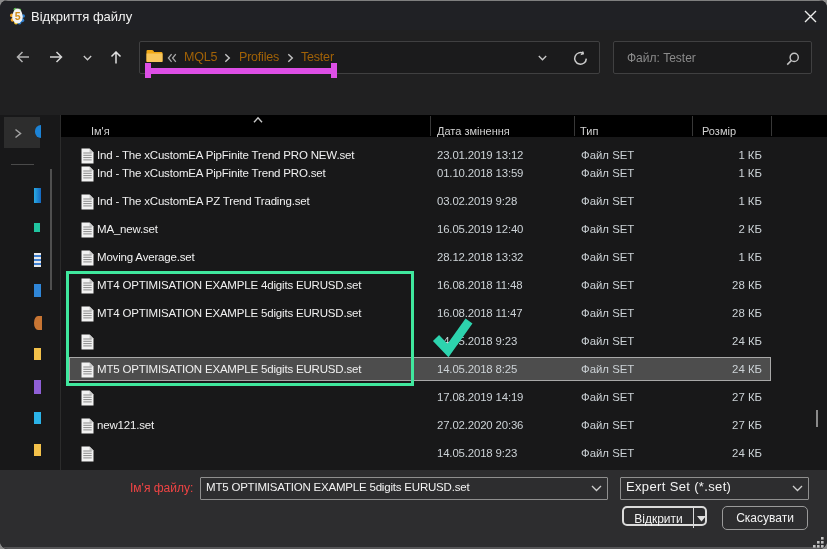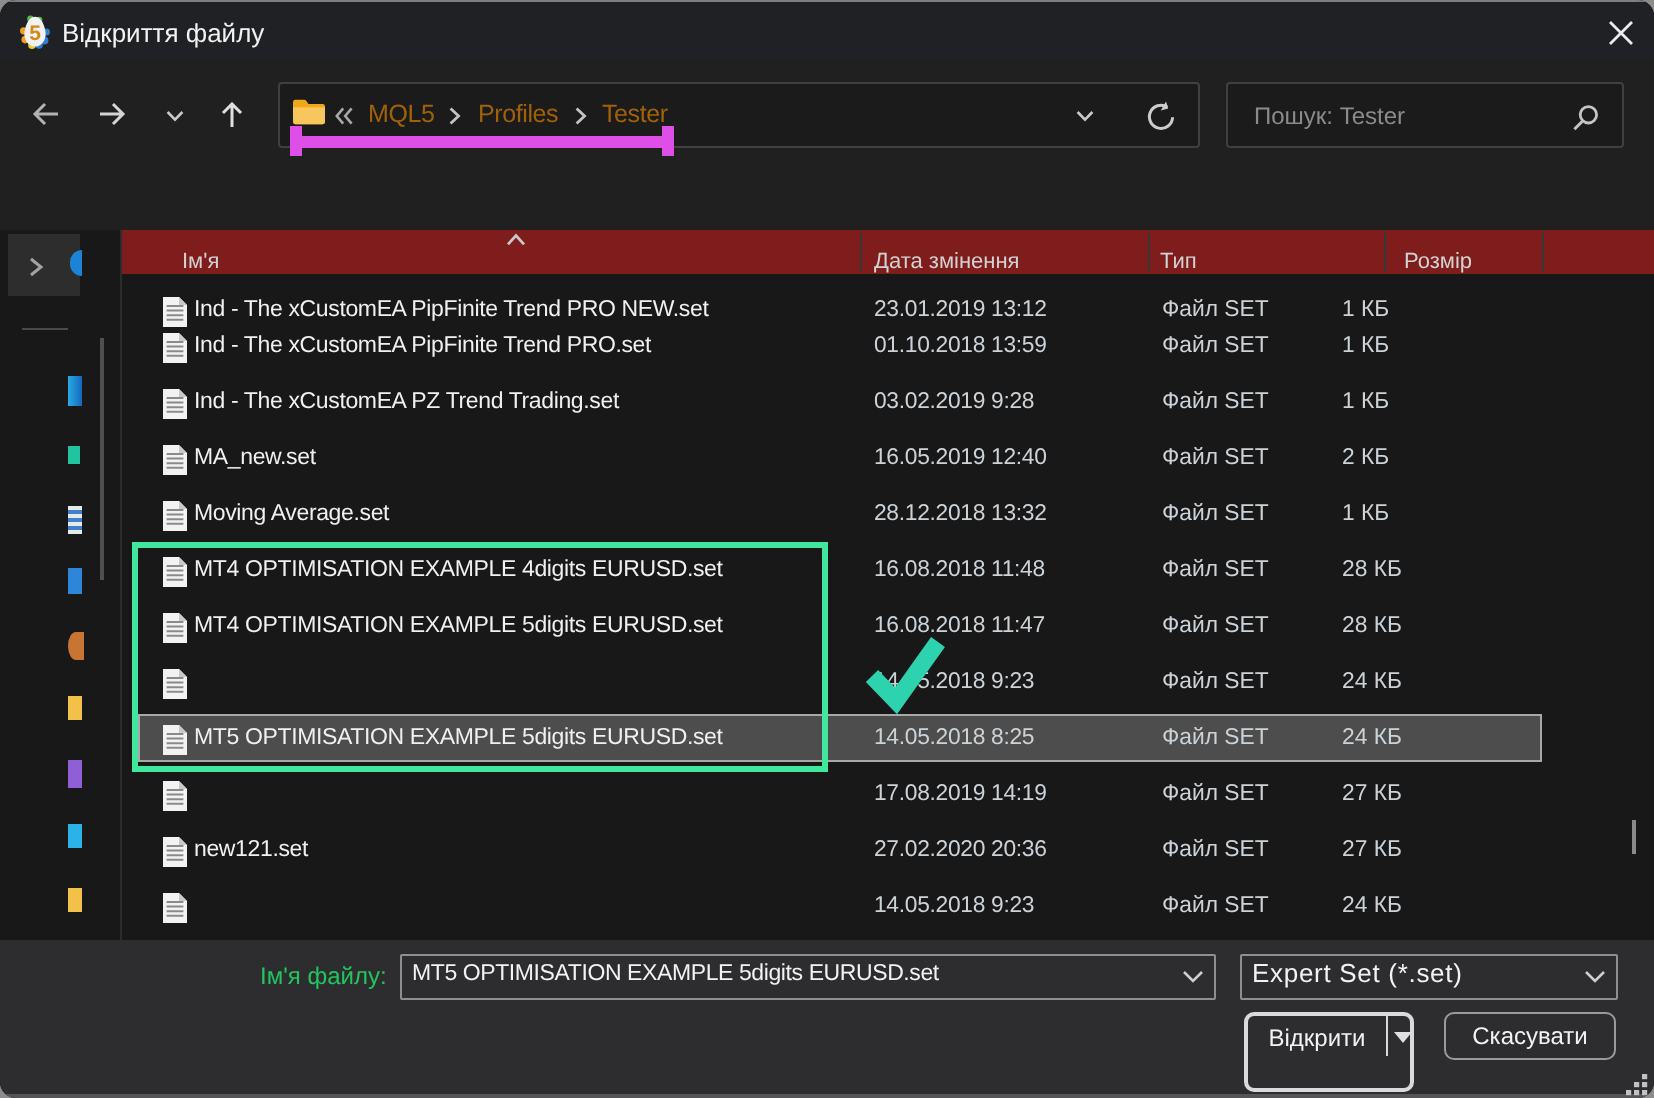--- a/index.html
+++ b/index.html
@@ -16,24 +16,24 @@
   #cmdrow{position:absolute;top:85px;left:0;width:827px;height:32px}
   .cmdtxt{position:absolute;font-size:12px;color:#ececec;top:9px}
   #listpane{position:absolute;left:0;top:115px;width:827px;height:355px;background:#181819;overflow:hidden}
   #sidebar{position:absolute;left:0;top:0;width:60px;height:355px;background:#181819}
   #splitter{position:absolute;left:60px;top:0;width:1px;height:355px;background:#2c2c2c}
   #filezone{position:absolute;left:61px;top:0;width:766px;height:355px;overflow:hidden}
   .row{position:absolute;left:0px;width:766px;height:28px}
   .rowlabel{position:absolute;left:36px;top:7px;font-size:11.5px;letter-spacing:-0.18px;color:#f0f0f0;white-space:nowrap}
   .rowdate{position:absolute;left:376px;top:7px;font-size:11.4px;letter-spacing:-0.15px;color:#ccd2d6;white-space:nowrap}
   .rowtype{position:absolute;left:520px;top:7px;font-size:11.4px;color:#ccd2d6}
-  .rowsize{position:absolute;left:610px;width:91px;top:7px;font-size:11.4px;color:#ccd2d6;}
+  .rowsize{position:absolute;left:610px;width:91px;top:7px;font-size:11.4px;color:#ccd2d6;text-align:right}
   .selbg{position:absolute;left:8px;top:1px;width:702px;height:24px;background:#4d4d4d;border:1px solid #a8a8a8;box-sizing:border-box}
   .ficon{position:absolute;left:20px;top:6px}
-  #header{position:absolute;left:0;top:0;width:766px;height:22px;background:#7f1d1d}
+  #header{position:absolute;left:0;top:0;width:766px;height:22px;background:#000000}
   .hcol{position:absolute;top:10px;font-size:11px;color:#d2d2d2}
   .hsep{position:absolute;top:1px;width:1px;height:20px;background:#383838}
   #bottombar{position:absolute;left:0;top:470px;width:827px;height:79px;background:#2d2d2f}
   .combo{position:absolute;box-sizing:border-box;border:1px solid #8f8f8f;background:#2d2d2f;border-radius:1px}
   .btn{position:absolute;box-sizing:border-box;border-radius:5px;color:#f2f2f2;font-size:12px;text-align:center}
 </style>
 </head>
 <body>
 <div id="win">
   <div id="toolzone"></div>
@@ -92,21 +92,21 @@
   <svg class="abs" style="left:573px;top:51px" width="15" height="15" viewBox="0 0 15 15">
     <path d="M13.3 7.6 A5.8 5.8 0 1 1 10.6 2.5" stroke="#cccccc" stroke-width="1.5" fill="none"></path>
     <path d="M10 -0.3 L11.1 3.2 L7.4 4.3 Z" fill="#cccccc"></path>
   </svg>
 
   <div class="abs" style="left:146px;top:68px;width:190px;height:5.5px;background:#dd4fe6"></div>
   <div class="abs" style="left:145px;top:63px;width:5.5px;height:15px;background:#dd4fe6"></div>
   <div class="abs" style="left:331px;top:63px;width:6px;height:15px;background:#dd4fe6"></div>
 
   <div class="box" id="searchbox"></div>
-  <div class="abs" style="left:627px;top:51px;font-size:12px;color:#8b8b8b">Пошук: Tester</div>
+  <div class="abs" style="left:627px;top:51px;font-size:12px;color:#8b8b8b">Файл: Tester</div>
   <svg class="abs" style="left:786px;top:52px" width="14" height="14" viewBox="0 0 14 14">
     <circle cx="8.2" cy="5.4" r="4.1" stroke="#c4c4c4" stroke-width="1.4" fill="none"></circle>
     <path d="M5.2 8.6 L1.2 12.6" stroke="#c4c4c4" stroke-width="1.5"></path>
   </svg>
 
 
   <div id="listpane">
     <div id="sidebar">
       <div class="abs" style="left:4px;top:2px;width:36px;height:31px;background:#2d2d2d"></div>
       <svg class="abs" style="left:14px;top:13px" width="8" height="11" viewBox="0 0 8 11">
@@ -278,32 +278,32 @@
     <div class="abs" style="left:816px;top:295px;width:2px;height:17px;background:#8a8a8a"></div>
 
     <div class="abs" style="left:66px;top:156px;width:348px;height:115px;border:3px solid #40e89e;box-sizing:border-box"></div>
 
     <svg class="abs" style="left:426px;top:198px" width="60" height="50" viewBox="0 0 60 50">
       <path d="M10 25 L22 37.5 L43 8" stroke="#2dd3ae" stroke-width="8.5" fill="none"></path>
     </svg>
   </div>
 
   <div id="bottombar">
-    <div class="abs" style="left:130px;top:11px;font-size:12px;color:#22c55e">Ім'я файлу:</div>
+    <div class="abs" style="left:130px;top:11px;font-size:12px;color:#ef4444">Ім'я файлу:</div>
     <div class="combo" style="left:200px;top:7px;width:408px;height:23px"></div>
     <div class="abs" style="left:206px;top:11px;font-size:11.5px;letter-spacing:-0.2px;color:#f2f2f2">MT5 OPTIMISATION EXAMPLE 5digits EURUSD.set</div>
     <svg class="abs" style="left:591px;top:15px" width="11" height="7" viewBox="0 0 11 7">
         <path d="M1 1 L5.5 5.5 L10 1" stroke="#cfcfcf" stroke-width="1.3" fill="none"></path>
       </svg>
     <div class="combo" style="left:620px;top:7px;width:189px;height:23px"></div>
     <div class="abs" style="left:626px;top:9px;font-size:13px;letter-spacing:0.35px;color:#f2f2f2">Expert Set (*.set)</div>
     <svg class="abs" style="left:792px;top:15px" width="11" height="7" viewBox="0 0 11 7">
         <path d="M1 1 L5.5 5.5 L10 1" stroke="#cfcfcf" stroke-width="1.3" fill="none"></path>
       </svg>
-    <div class="btn" style="left:622px;top:36px;width:85px;height:40px;border:2px solid #dadada">
+    <div class="btn" style="left:622px;top:36px;width:85px;height:20px;border:2px solid #dadada">
       <span style="position:absolute;left:0;top:4px;width:69px;text-align:center">Відкрити</span>
       <div class="abs" style="left:69px;top:0px;width:1px;height:20px;background:#dadada"></div>
       <svg class="abs" style="left:73px;top:8px" width="9" height="6" viewBox="0 0 9 6">
           <path d="M0 0 L9 0 L4.5 5.5 Z" fill="#e0e0e0"></path>
         </svg>
     </div>
     <div class="btn" style="left:722px;top:36px;width:86px;height:24px;border:1px solid #9a9a9a;line-height:22px">Скасувати</div>
     <div class="abs" style="left:0;top:77px;width:827px;height:2px;background:#555557"></div>
 
     <svg class="abs" style="left:813px;top:67px" width="12" height="12" viewBox="0 0 12 12">

